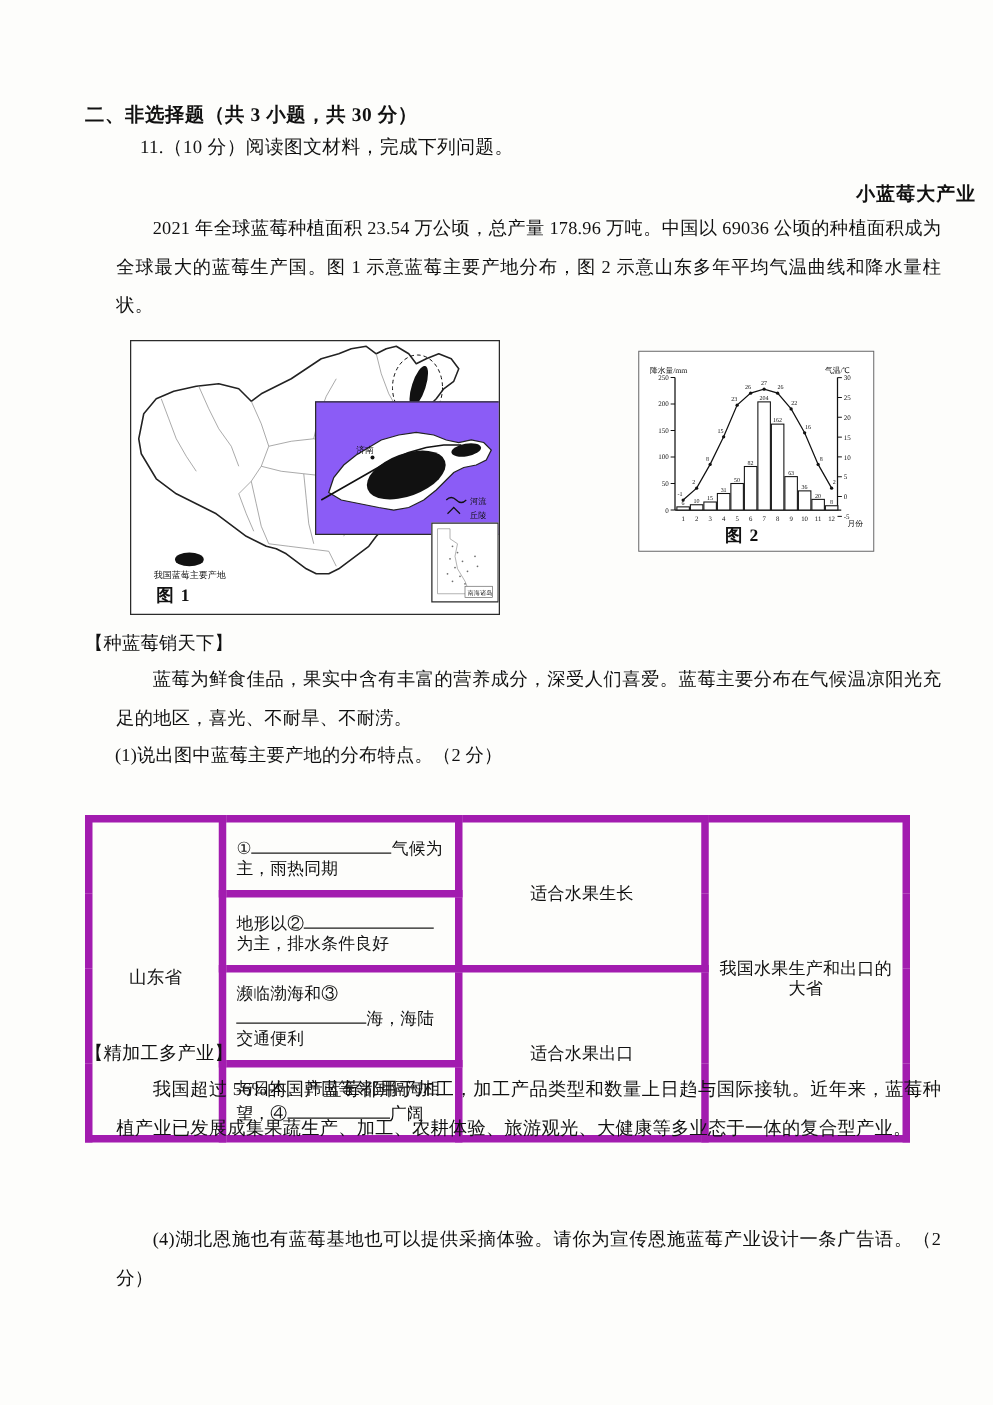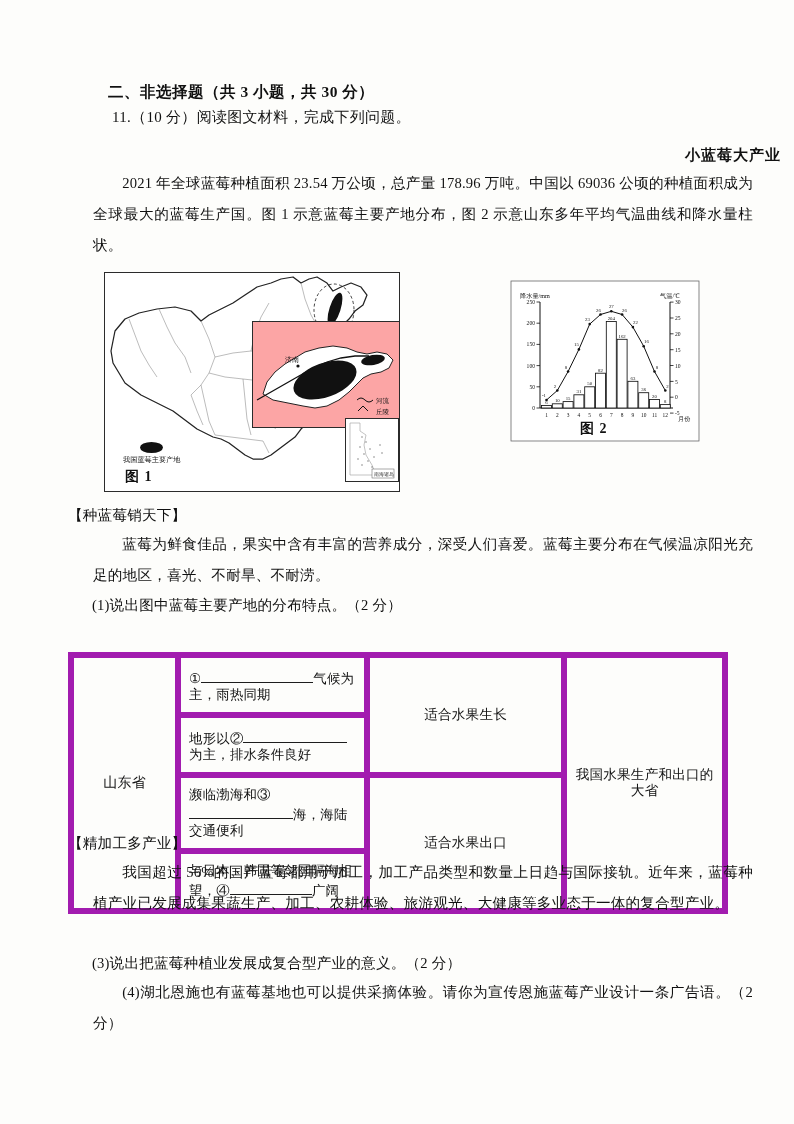--- a/index.html
+++ b/index.html
@@ -8,21 +8,21 @@
     background:#fdfdfb;
     font-family:"Liberation Serif","DejaVu Serif",serif;
     color:#111;
     position:relative;
     overflow:hidden;
   }
   .page { position:absolute; left:0; top:0; width:794px; height:1124px; }
 
   .sec-head {
     position:absolute; left:68px; top:82px;
-    font-size:15.5px; font-weight:bold; letter-spacing:.5px;margin-left:40px;
+    font-size:15.5px; font-weight:bold; letter-spacing:.5px;
   }
   .q-line {
     position:absolute; left:68px; top:108px;
     font-size:15px; letter-spacing:.3px;margin-left:44px;
   }
   .mat-title {
     position:absolute; left:0; top:146px; width:781px;
     text-align:right; font-size:15px; font-weight:bold; letter-spacing:1px;
   }
   .para {
@@ -55,21 +55,21 @@
     width:23px; height:11px; background:#111; border-radius:50%;
     margin:0 auto 2px auto;
   }
   .shandong-lbl {
     position:absolute; left:222px; top:78px; font-size:8.5px; white-space:nowrap;
   }
 
   
   .inset-sd {
     position:absolute; left:147px; top:48px; width:146px; height:105px;
-    border:1px solid #2b2b2b; background:#fca5a5; overflow:hidden;
+    border:1px solid #2b2b2b; background:#8b5cf6; overflow:hidden;
   }
   .inset-scs {
     position:absolute; left:240px; top:145px; width:52px; height:62px;
     border:1px solid #2b2b2b; background:#fff; overflow:hidden;
   }
 
   
   .gridtable {
     position:absolute; left:68px; top:652px; width:660px;
     border-collapse:collapse; font-size:13.4px;
@@ -374,16 +374,15 @@
       <tr>
         <td class="cell-desc">
           <span>与日本、韩国等邻国隔海相望，</span><span>④</span><span class="blank b-w4"></span><span>广阔</span>
         </td>
       </tr>
     </tbody>
   </table>
 
   <div class="para" style="top:828px;">【精加工多产业】</div>
   <div class="para indent" style="top:857px;">我国超过 56%的国产蓝莓都用于加工，加工产品类型和数量上日趋与国际接轨。近年来，蓝莓种植产业已发展成集果蔬生产、加工、农耕体验、旅游观光、大健康等多业态于一体的复合型产业。</div>
-  <div class="para" style="left:92px; top:948px;">(3)说出把蓝莓种植业发展成复合型产业的意义。（2 分）</div>
   <div class="para indent" style="top:977px;">(4)湖北恩施也有蓝莓基地也可以提供采摘体验。请你为宣传恩施蓝莓产业设计一条广告语。（2 分）</div>
 
 </div>
 
 </body></html>

